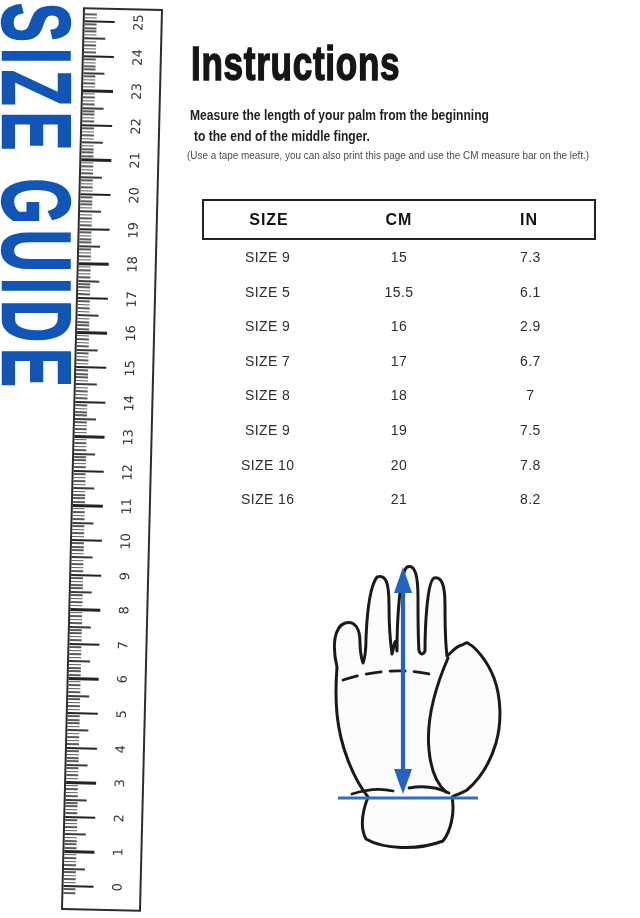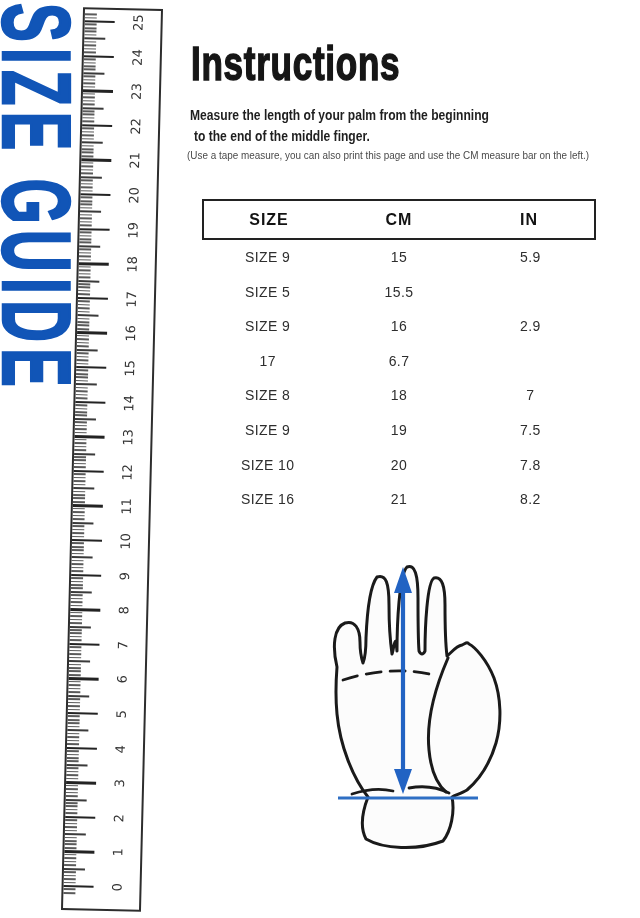--- a/index.html
+++ b/index.html
@@ -351,35 +351,37 @@
   <div class="tbl-head">
     <div>SIZE</div>
     <div>CM</div>
     <div>IN</div>
   </div>
 
   <div class="tbl-body">
     <div class="trow">
       <div>SIZE 9</div>
       <div>15</div>
-      <div>5.9</div>
+      <div>7.3</div>
     </div>
 
     <div class="trow">
       <div>SIZE 5</div>
       <div>15.5</div>
+      <div>6.1</div>
     </div>
 
     <div class="trow">
       <div>SIZE 9</div>
       <div>16</div>
       <div>2.9</div>
     </div>
 
     <div class="trow">
+      <div>SIZE 7</div>
       <div>17</div>
       <div>6.7</div>
     </div>
 
     <div class="trow">
       <div>SIZE 8</div>
       <div>18</div>
       <div>7</div>
     </div>
 

